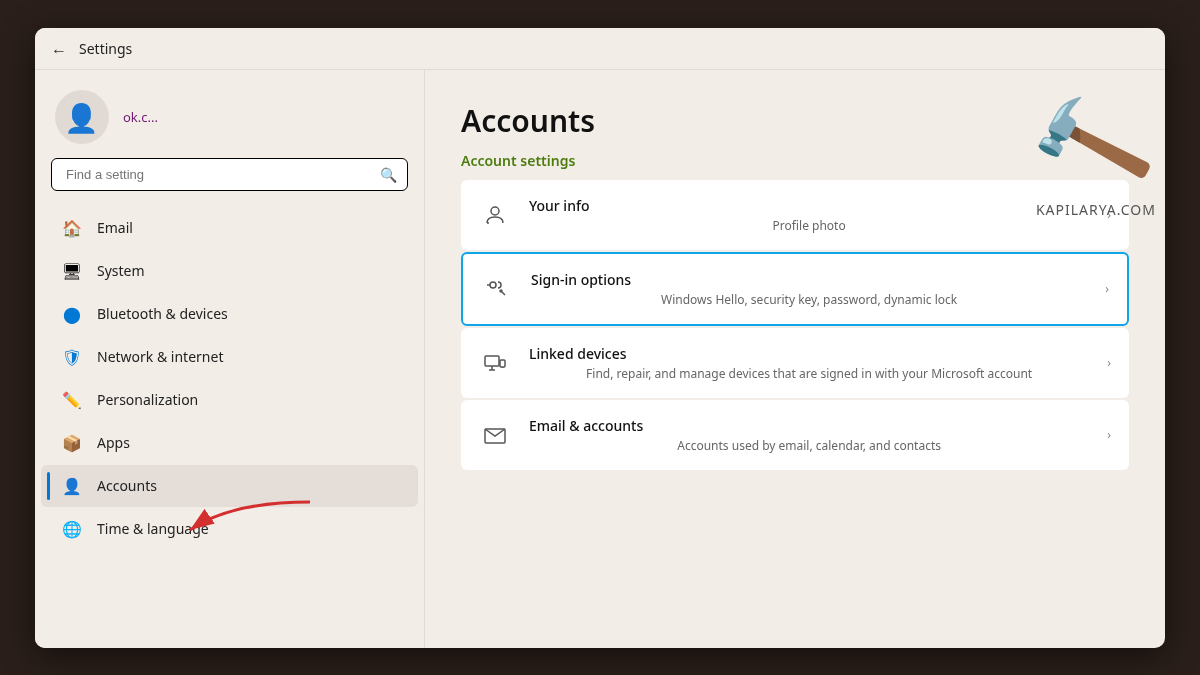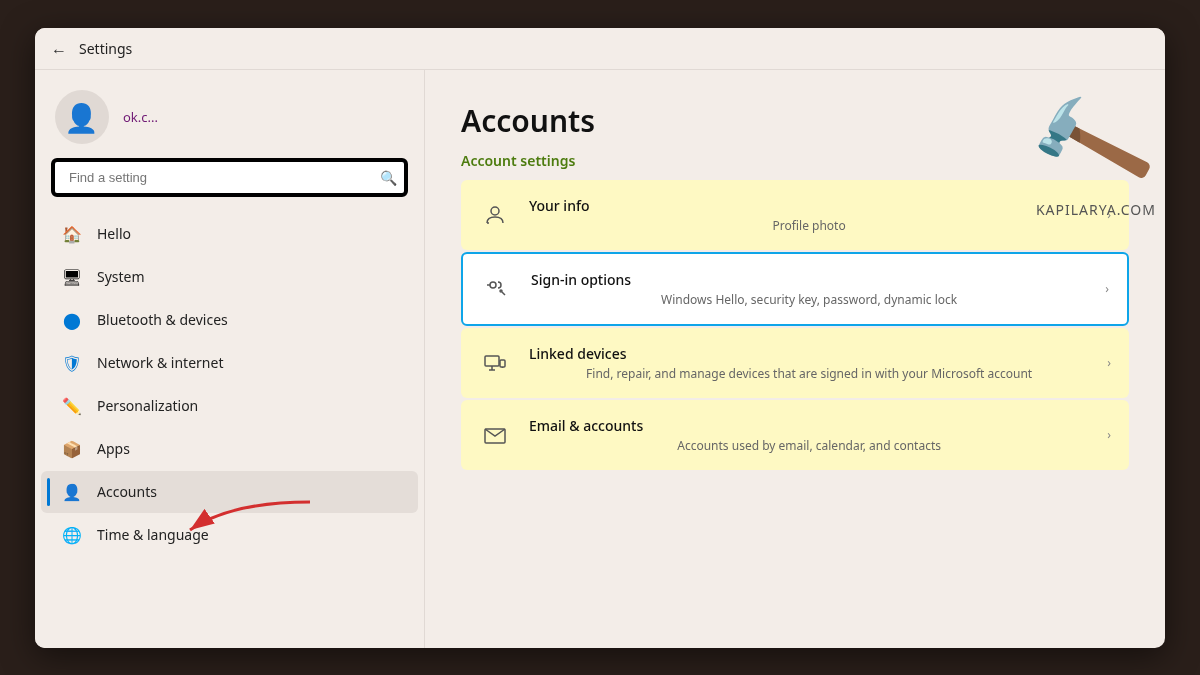--- a/index.html
+++ b/index.html
@@ -79,21 +79,21 @@
       font-size: 13px;
       color: #701a75;
     }
     .search-box {
       margin: 0 16px 16px 16px;
       position: relative;
     }
     .search-input {
       width: 100%;
       padding: 8px 36px 8px 14px;
-      border: 4px solid #000000;
+      border: 1px solid #000000;
       border-radius: 6px;
       background: #fff;
       font-size: 13px;
       color: #444;
       outline: none;
     }
     .search-icon {
       position: absolute;
       right: 10px;
       top: 50%;
@@ -143,21 +143,21 @@
     }
     .settings-list {
       display: flex;
       flex-direction: column;
       gap: 2px;
     }
     .settings-item {
       display: flex;
       align-items: center;
       padding: 16px 18px;
-      background: #fef9c3;
+      background: #ffffff;
       border-radius: 6px;
       gap: 18px;
       cursor: pointer;
     }
     .settings-item.highlighted {
       border: 2px solid #0ea5e9;
       background: #fff;
     }
     .item-icon {
       width: 32px;
@@ -253,21 +253,21 @@
       </div>
 
       <div class="search-box">
         <input class="search-input" type="text" placeholder="Find a setting" style="">
         <span class="search-icon">🔍</span>
       </div>
 
       <nav>
         <div class="nav-item">
           <span class="nav-icon">🏠</span>
-          <span class="nav-label">Hello</span>
+          <span class="nav-label">Email</span>
         </div>
         <div class="nav-item">
           <span class="nav-icon">🖥</span>
           <span class="nav-label">System</span>
         </div>
         <div class="nav-item">
           <span class="nav-icon" style="color:#0078d4;">⬤</span>
           <span class="nav-label">Bluetooth &amp; devices</span>
         </div>
         <div class="nav-item">

